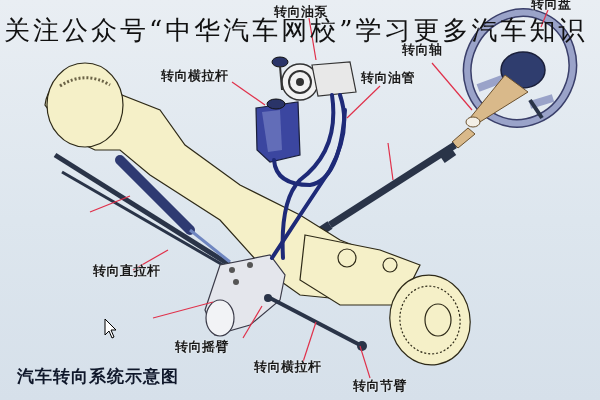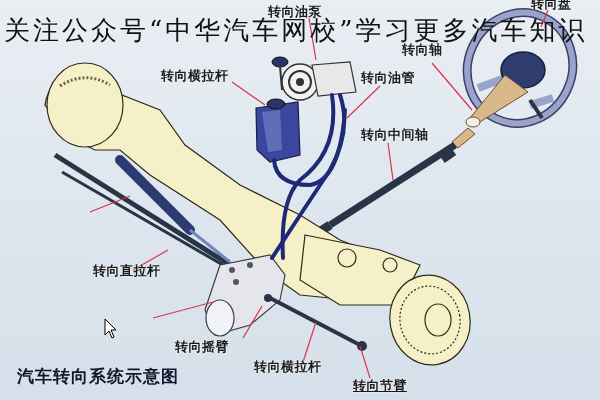--- a/index.html
+++ b/index.html
@@ -119,28 +119,27 @@
       <line x1="153" y1="318" x2="213" y2="302"></line>
       <line x1="243" y1="338" x2="262" y2="306"></line>
       <line x1="303" y1="362" x2="316" y2="322"></line>
       <line x1="370" y1="378" x2="360" y2="346"></line>
     </g>
   </svg>
 
   <div class="watermark">关注公众号“中华汽车网校”学习更多汽车知识</div>
 
   <div class="lbl" style="left:531px;top:-4px;">转向盘</div>
-  <div class="lbl" style="left:268px;top:4px;">转向油泵</div>
+  <div class="lbl" style="left:274px;top:4px;">转向油泵</div>
   <div class="lbl" style="left:402px;top:42px;">转向轴</div>
   <div class="lbl" style="left:161px;top:68px;">转向横拉杆</div>
   <div class="lbl" style="left:361px;top:70px;">转向油管</div>
-  <div class="lbl" style="left:361px;top:127px;">转向中间轴</div>
   <div class="lbl" style="left:49px;top:263px;padding-left:44px;">转向直拉杆</div>
   <div class="lbl" style="left:175px;top:339px;">转向摇臂</div>
   <div class="lbl" style="left:254px;top:359px;">转向横拉杆</div>
-  <div class="lbl" style="left:353px;top:378px;text-decoration:underline;">转向节臂</div>
+  <div class="lbl" style="left:353px;top:378px;">转向节臂</div>
 
   <div class="caption">汽车转向系统示意图</div>
 
   <svg class="cursor" width="14" height="22" viewBox="0 0 14 22">
     <path d="M1 1 L1 17 L5 13 L8 20 L10 19 L7 12 L12 12 Z" fill="#fff" stroke="#000" stroke-width="1"></path>
   </svg>
 </div>
 
 </body></html>

